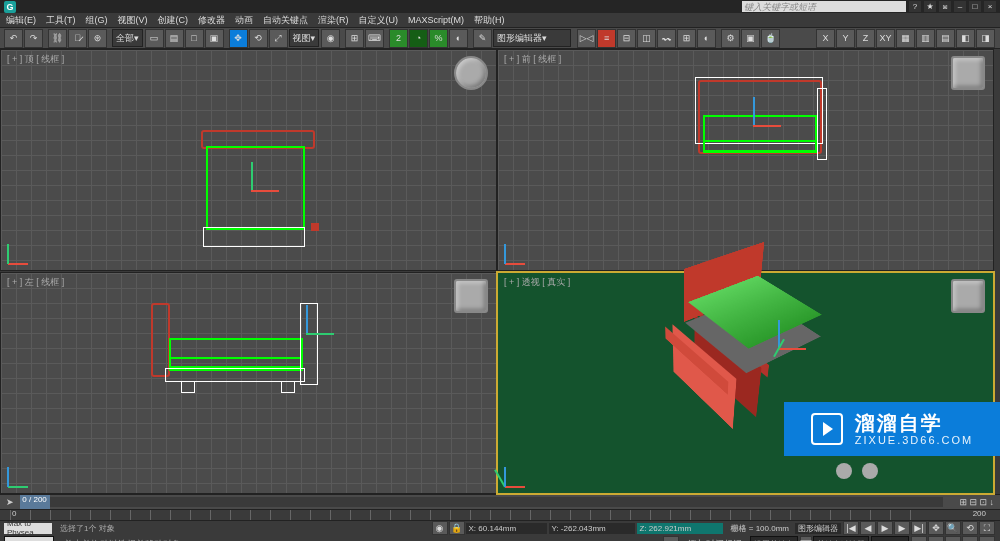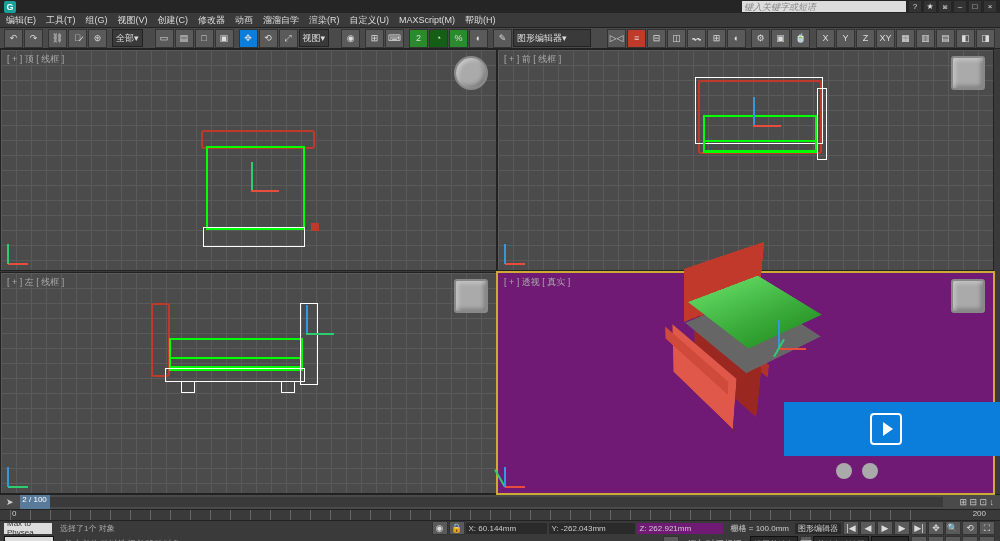--- a/index.html
+++ b/index.html
@@ -9,25 +9,25 @@
 .titlebar .search{width:160px;height:11px;background:#ddd;color:#888;font-style:italic;padding:0 2px;font-size:9px}
 .titlebar .winbtn{width:12px;height:11px;margin-left:3px;background:#333;display:flex;align-items:center;justify-content:center;color:#ddd;font-size:8px}
 .menubar{height:14px;background:#3a3a3a;display:flex;align-items:center;padding:0 6px;border-bottom:1px solid #222}
 .menubar span{margin-right:10px;font-size:9px;color:#ddd;white-space:nowrap}
 .toolbar{height:20px;background:#4a4a4a;display:flex;align-items:center;padding:0 4px;border-bottom:1px solid #222}
 .tbtn{width:17px;height:17px;background:#5a5a5a;border:1px solid #333;margin-right:1px;display:flex;align-items:center;justify-content:center;font-size:9px;color:#ddd}
 .tbtn.blue{background:#0b7dda}
 .tbtn.green{background:#2a8b2a}
 .tbtn.dgreen{background:#155e15}
 .tbtn.red{background:#c0392b}
-.tsel{height:16px;background:#3a3a3a;border:1px solid #222;font-size:9px;color:#ddd;padding:0 3px;display:flex;align-items:center;margin-right:12px}
+.tsel{height:16px;background:#3a3a3a;border:1px solid #222;font-size:9px;color:#ddd;padding:0 3px;display:flex;align-items:center;margin-right:2px}
 .tsep{width:4px}
 .workspace{position:relative;height:445px;background:#3a3a3a;display:flex;flex-wrap:wrap}
 .viewport{position:relative;width:495px;height:220px;background:#4b4b4b;border:1px solid #222;background-image:linear-gradient(#5a5a5a 1px,transparent 1px),linear-gradient(90deg,#5a5a5a 1px,transparent 1px);background-size:15px 15px}
-.viewport.persp{background:#701a75;background-image:none}
+.viewport.persp{background:#14532d;background-image:none}
 .vlabel{position:absolute;top:3px;left:6px;font-size:9px;color:#aaa}
 .vcube{position:absolute;top:6px;right:8px;width:30px;height:30px;background:#aaa;border:2px solid #888;border-radius:3px;box-shadow:inset 2px 2px 4px rgba(255,255,255,.4),inset -2px -2px 4px rgba(0,0,0,.3)}
 .vaxis{position:absolute;bottom:6px;left:6px;width:28px;height:28px}
 .vaxis .ax{position:absolute;bottom:0;left:0;width:2px;height:20px;transform-origin:bottom}
 .vaxis .r{background:#e74c3c;transform:rotate(90deg)}
 .vaxis .g{background:#2ecc71}
 .vaxis .b{background:#3498db;transform:rotate(45deg)}
 .sofa-top{position:absolute;left:200px;top:80px}
 .sofa-top .back{width:110px;height:15px;border:2px solid #c0392b;border-radius:3px}
 .sofa-top .seat{width:95px;height:80px;border:2px solid #0f0;margin-left:5px;margin-top:-3px}
@@ -95,21 +95,21 @@
 </div>
 
 <div class="menubar">
   <span>编辑(E)</span>
   <span>工具(T)</span>
   <span>组(G)</span>
   <span>视图(V)</span>
   <span>创建(C)</span>
   <span>修改器</span>
   <span>动画</span>
-  <span>溜溜自学</span>
+  <span>自动关键点</span>
   <span>渲染(R)</span>
   <span>自定义(U)</span>
   <span>MAXScript(M)</span>
   <span>帮助(H)</span>
 </div>
 
 <div class="toolbar">
   <div class="tbtn">↶</div>
   <div class="tbtn">↷</div>
   <div class="tsep"></div>
@@ -251,47 +251,51 @@
         <div class="gz" style="background:#2ecc71"></div>
       </div>
     <div class="feet">
         <span></span>
         <span></span>
       </div>
   </div>
 
   <div class="watermark">
     <div class="play"></div>
+    <div class="txt">
+      <div class="big">溜溜自学</div>
+      <div class="sml">ZIXUE.3D66.COM</div>
+    </div>
   </div>
 </div>
 
 <div class="timeline">
   <span>➤</span>
   <div class="track">
-    <div class="head">2 / 100</div>
+    <div class="head">0 / 200</div>
   </div>
   <span style="width:10px"></span>
   <span>⊞ ⊟ ⊡ ↓</span>
 </div>
 
 <div class="slidertrack">
   <span style="position:absolute;left:12px;top:-1px;font-size:8px">0</span>
   <div class="marks"></div>
   <span style="position:absolute;right:14px;top:-1px;font-size:8px">200</span>
 </div>
 
 <div class="minibar">
   <div class="box" style="width:42px;justify-content:flex-end">Max to Physea</div>
   <span style="margin:0 6px;color:#aaa">选择了1个 对象</span>
   <div class="spacer" style="flex:1"></div>
   <div class="tbtn" style="width:14px;height:12px">◉</div>
   <div class="tbtn" style="width:14px;height:12px">🔒</div>
   <div class="box" style="background:#2a2a2a;color:#ccc;width:75px">X: 60.144mm</div>
   <div class="box" style="background:#2a2a2a;color:#ccc;width:80px">Y: -262.043mm</div>
-  <div class="box" style="background:#701a75;color:#ccc;width:80px">Z: 262.921mm</div>
+  <div class="box" style="background:#0f766e;color:#ccc;width:80px">Z: 262.921mm</div>
   <span style="margin:0 6px">栅格 = 100.0mm</span>
   <div class="box" style="background:#2a2a2a;color:#ccc">图形编辑器</div>
   <div class="tbtn" style="width:14px;height:12px">|◀</div>
   <div class="tbtn" style="width:14px;height:12px">◀</div>
   <div class="tbtn" style="width:14px;height:12px">▶</div>
   <div class="tbtn" style="width:14px;height:12px">▶</div>
   <div class="tbtn" style="width:14px;height:12px">▶|</div>
   <div class="tbtn" style="width:14px;height:12px">✥</div>
   <div class="tbtn" style="width:14px;height:12px">🔍</div>
   <div class="tbtn" style="width:14px;height:12px">⟲</div>

